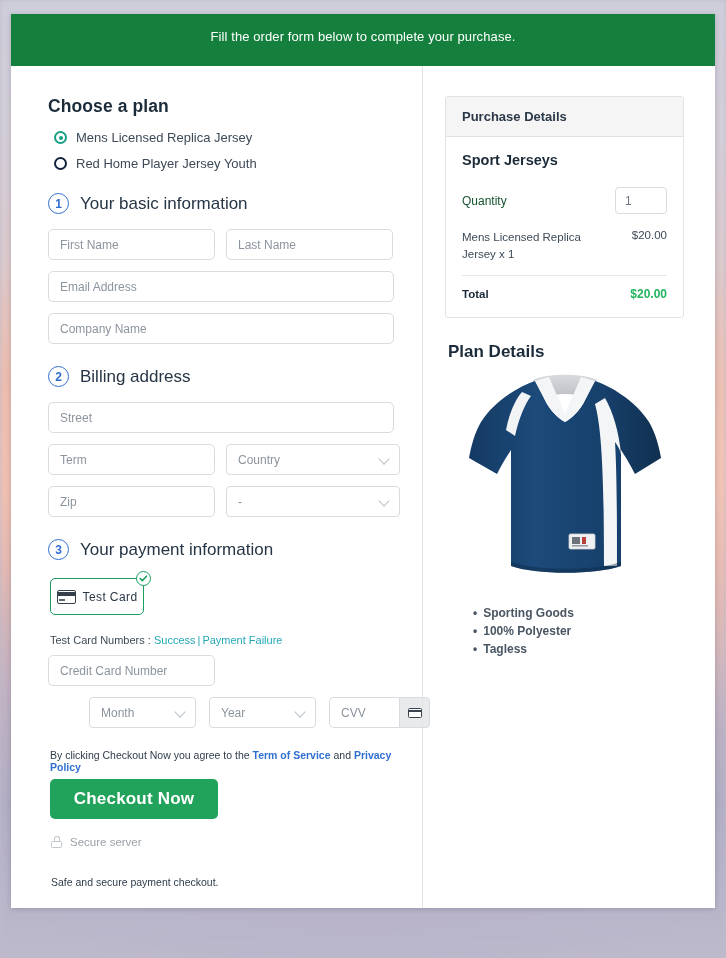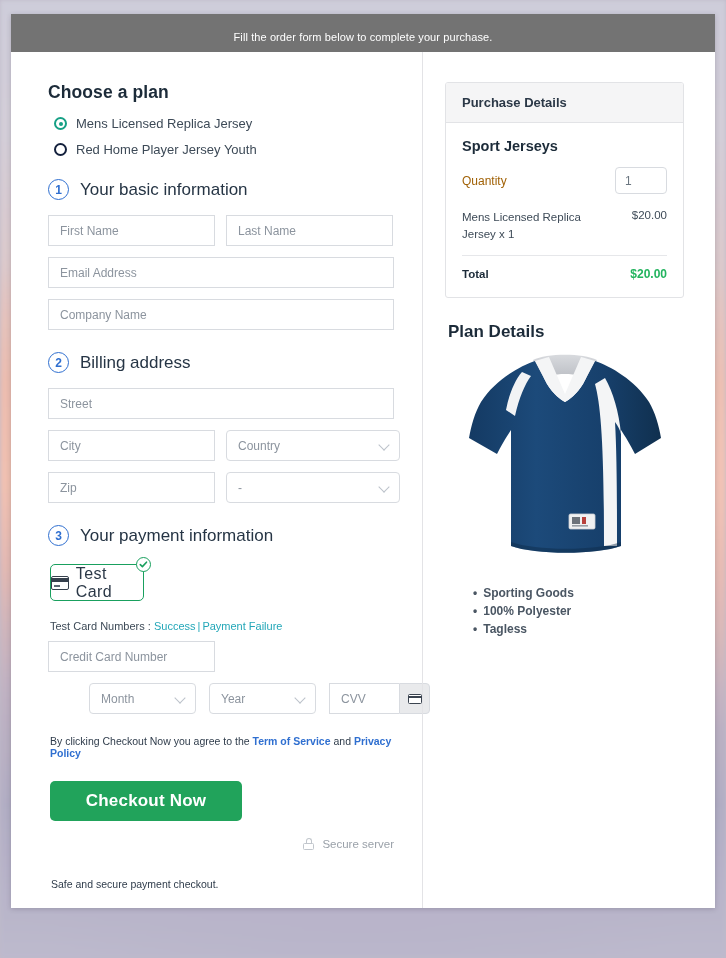--- a/index.html
+++ b/index.html
@@ -30,26 +30,26 @@
   .card {
     position: absolute;
     left: 11px; top: 14px;
     width: 704px; height: 894px;
     background: #ffffff;
     box-shadow: 0 1px 5px rgba(40,40,60,0.22);
     display: flex; flex-direction: column;
     overflow: hidden;
   }
   .banner {
-    background: #737373;
+    background: #15803d;
     color: #ffffff;
     text-align: center;
-    font-size: 11px;
+    font-size: 13px;
     line-height: 46px;
-    height: 38px;
+    height: 52px;
     letter-spacing: .1px;
   }
   .body-cols { flex: 1; display: flex; min-height: 0; }
   .col-left { width: 411px; padding: 30px 28px 0 37px; }
   .col-divider { width: 1px; background: #e3e3e6; }
   .col-right { flex: 1; padding: 30px 31px 0 22px; }
 
   h2.section-title {
     font-size: 17.5px; font-weight: bold; color: #1c2b39;
     margin: 0 0 13px 0; letter-spacing: .1px;
@@ -77,21 +77,21 @@
     border: 1.6px solid #2f6fd0; color: #2f6fd0;
     font-size: 12px; font-weight: bold;
     display: flex; align-items: center; justify-content: center;
     margin-right: 11px; flex: none;
   }
   .step-text { font-size: 17px; color: #263545; }
 
   
   .field-row { display: flex; gap: 11px; margin-bottom: 11px; }
   .inp {
-    height: 31px; border: 1px solid #d8dbe0; border-radius: 0;
+    height: 31px; border: 1px solid #d8dbe0; border-radius: 5px;
     background: #fff; font-size: 12px; color: #8c949e;
     padding: 0 11px; width: 100%;
     font-family: "Liberation Sans", sans-serif;
     display: flex; align-items: center;
   }
   .inp.half { width: 167px; flex: none; }
   .inp.full { width: 357px; }
   .sel {
     position: relative; height: 31px; border: 1px solid #d8dbe0;
     border-radius: 4px; background: #fff; font-size: 12px;
@@ -106,21 +106,21 @@
   }
 
   
   .tile-wrap { position: relative; display: inline-block; margin: 3px 0 0 2px; }
   .tile {
     border: 1.6px solid #19a05e; border-radius: 5px;
     height: 37px; width: 94px;
     display: flex; align-items: center; justify-content: center; gap: 7px;
     background: #fff;
   }
-  .tile-label { font-size: 16px; color: #2b3847; letter-spacing: .4px; }
+  .tile-label { font-size: 12px; color: #2b3847; letter-spacing: .4px; }
   .card-glyph {
     width: 19px; height: 14px; border-radius: 2px;
     background: #fff; border: 1.5px solid #36404d; position: relative;
   }
   .card-glyph::before {
     content: ""; position: absolute; left: 0; right: 0; top: 1.5px;
     height: 3.5px; background: #36404d;
   }
   .card-glyph::after {
     content: ""; position: absolute; left: 1.5px; bottom: 1.5px;
@@ -150,30 +150,30 @@
   }
   .cvv-btn .mini-card {
     width: 14px; height: 10px; border-radius: 1.5px;
     background: #fff; border: 1.3px solid #3b4450; position: relative;
   }
   .cvv-btn .mini-card::before {
     content: ""; position: absolute; left: 0; right: 0; top: 1px;
     height: 2.5px; background: #3b4450;
   }
 
-  .terms { font-size: 10.5px; color: #2f3c4b; margin: 21px 0 22px 2px; }
+  .terms { font-size: 10.5px; color: #2f3c4b; margin: 21px 0 6px 2px; }
   .terms a { color: #2f6fd0; text-decoration: none; font-weight: bold; }
 
   .checkout-btn {
     background: #21a35b; color: #fff; border: none; border-radius: 5px;
-    width: 192px; height: 40px; font-size: 17px; font-weight: bold;
+    width: 168px; height: 40px; font-size: 17px; font-weight: bold;
     font-family: "Liberation Sans", sans-serif;
     letter-spacing: .2px; cursor: pointer; display: block; margin-left: 2px;
   }
-  .secure-row { display: flex; align-items: center; margin: 17px 0 11px 3px; justify-content: flex-end; }
+  .secure-row { display: flex; align-items: center; margin: 17px 0 11px 3px; }
   .lock-ico { width: 11px; height: 12px; position: relative; margin-right: 8px; }
   .lock-ico .shackle {
     position: absolute; left: 2.5px; top: 0; width: 6px; height: 5px;
     border: 1.4px solid #c1c6cc; border-bottom: none;
     border-radius: 3px 3px 0 0;
   }
   .lock-ico .body {
     position: absolute; left: 0; bottom: 0; width: 11px; height: 7px;
     border: 1.3px solid #c1c6cc; border-radius: 1.5px;
   }
@@ -183,23 +183,23 @@
   
   .purchase-panel {
     border: 1px solid #e2e3e6; border-radius: 3px; overflow: hidden;
     background: #fff;
   }
   .panel-head {
     background: #f5f5f6; border-bottom: 1px solid #e2e3e6;
     padding: 12px 16px; font-size: 13px; font-weight: bold; color: #2b3847;
   }
   .panel-body { padding: 15px 16px 16px 16px; }
-  .prod-title { font-size: 14.5px; font-weight: bold; color: #1c2b39; margin-bottom: 13px; }
+  .prod-title { font-size: 14.5px; font-weight: bold; color: #1c2b39; margin-bottom: 19px; }
   .qty-row { display: flex; align-items: center; justify-content: space-between; margin-bottom: 15px; }
-  .qty-label { font-size: 12px; color: #a16207; }
+  .qty-label { font-size: 12px; color: #14532d; }
   .qty-inp {
     width: 52px; height: 27px; border: 1px solid #d8dbe0; border-radius: 4px;
     background: #fff; font-size: 12px; color: #6b7680; padding: 0 9px;
     font-family: "Liberation Sans", sans-serif;
     display: flex; align-items: center;
   }
   .line-row { display: flex; justify-content: space-between; align-items: flex-start; gap: 10px; }
   .line-name { font-size: 11.5px; color: #3d4a57; line-height: 1.45; max-width: 140px; }
   .line-price { font-size: 11.5px; color: #3d4a57; white-space: nowrap; }
   .panel-sep { height: 1px; background: #e6e7ea; margin: 13px 0 11px 0; }
@@ -258,21 +258,21 @@
       
       <div class="step-head">
         <span class="step-num">2</span>
         <span class="step-text">Billing address</span>
       </div>
 
       <div class="field-row">
         <div class="inp full">Street</div>
       </div>
       <div class="field-row">
-        <div class="inp half">City</div>
+        <div class="inp half">Term</div>
         <div class="sel half">
           <span>Country</span>
           <span class="chev"></span>
         </div>
       </div>
       <div class="field-row">
         <div class="inp half">Zip</div>
         <div class="sel half">
           <span>-</span>
           <span class="chev"></span>

